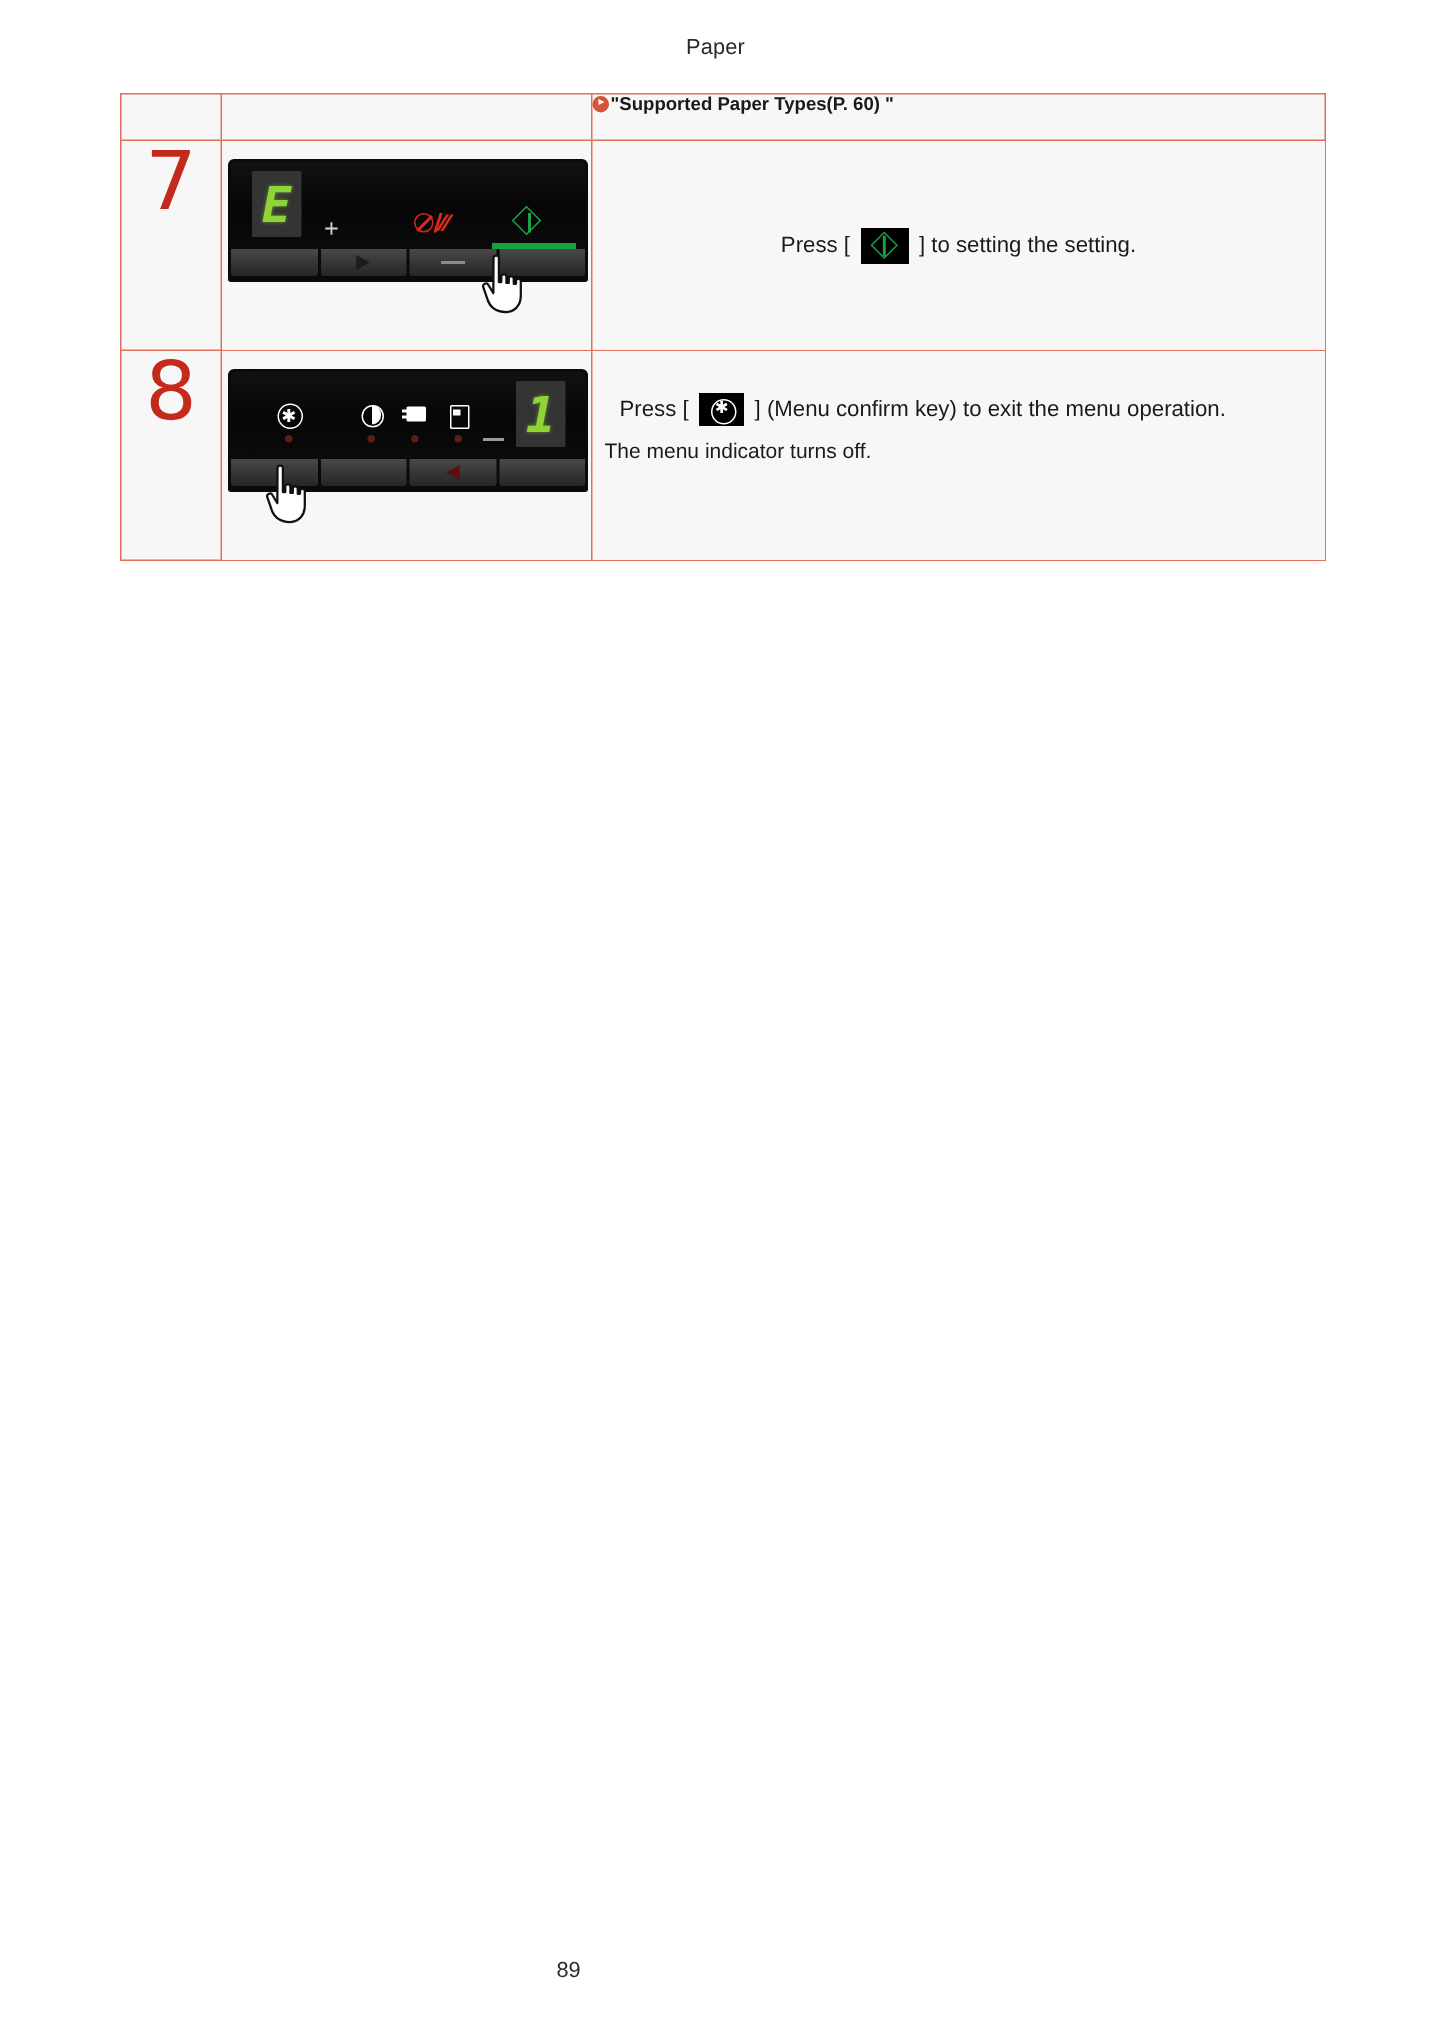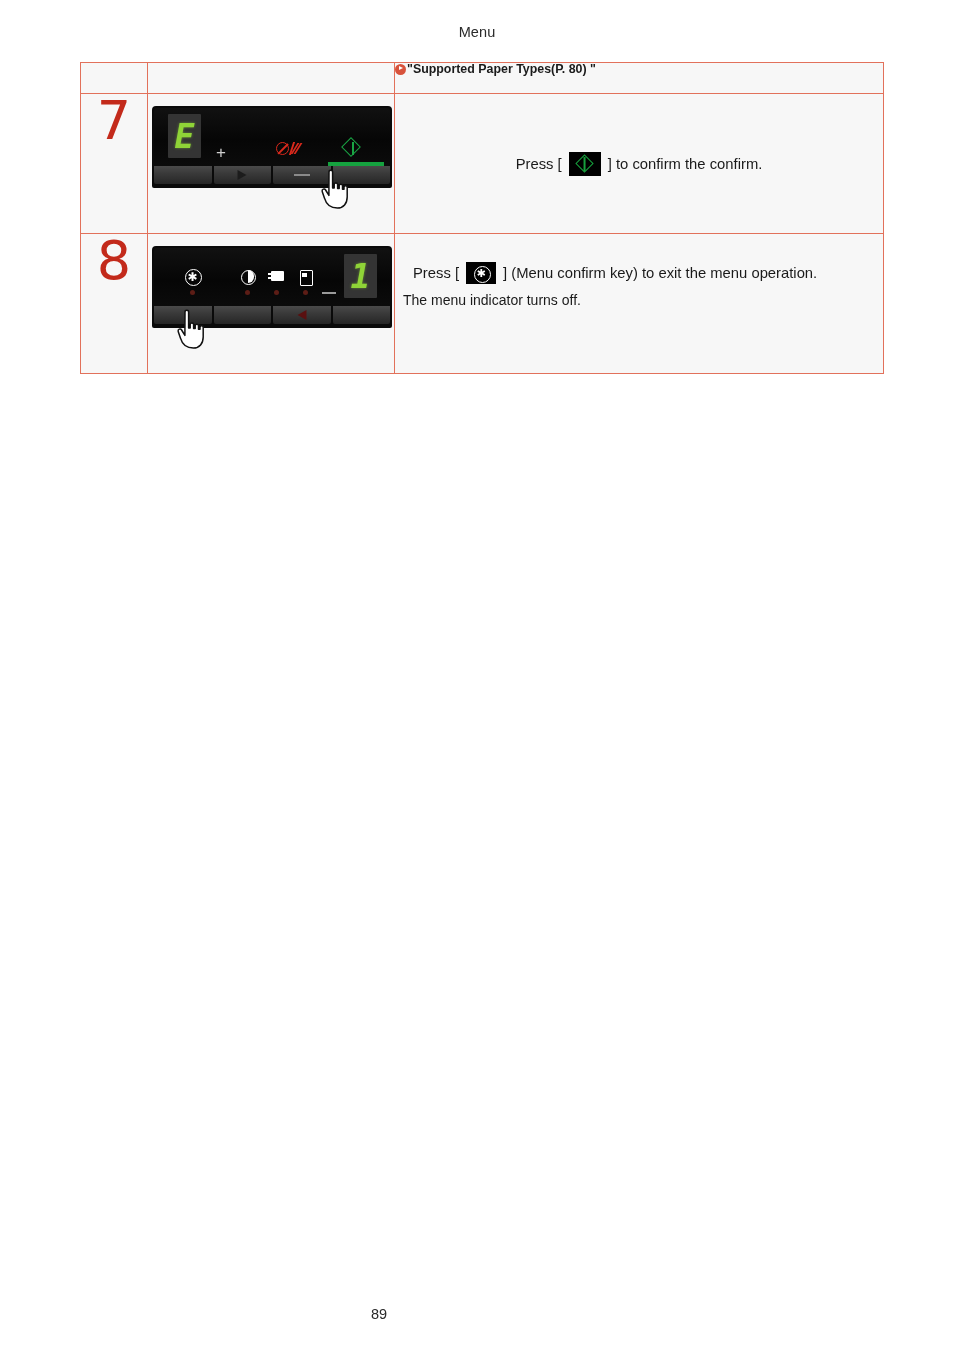--- a/index.html
+++ b/index.html
@@ -442,39 +442,39 @@
     transform: translate(-50%,-50%);
     color:#ffffff;
     font-size: 11px;
     line-height: 1;
   }
 </style>
 </head>
 <body>
 
 <div class="page-header">
-  <span>Menu</span>
+  <span>Paper</span>
 </div>
 
 <table class="steps-table">
   <colgroup>
     <col class="col-num">
       <col class="col-img">
       <col class="col-text">
   </colgroup>
   <tbody>
 
     <tr>
       <td class="ref-cell"></td>
       <td class="ref-cell"></td>
       <td class="ref-cell">
         <div class="ref-line">
           <span class="ref-bullet"></span>
           <span>"</span>
-          <span class="ref-quote">Supported Paper Types(P. 80)</span>
+          <span class="ref-quote">Supported Paper Types(P. 60)</span>
           <span>&nbsp;</span>
           <span>"</span>
         </div>
       </td>
     </tr>
 
     <tr>
       <td class="num-cell">
         <div class="step-number">7</div>
       </td>
@@ -524,21 +524,21 @@
           </div>
         </div>
       </td>
 
       <td class="text-cell">
         <div class="instr-center">
           <span>Press [</span>
           <span class="chip chip-start">
             <span class="chip-diamond"></span>
           </span>
-          <span>] to confirm the confirm.</span>
+          <span>] to setting the setting.</span>
         </div>
       </td>
     </tr>
 
     <tr>
       <td class="num-cell">
         <div class="step-number">8</div>
       </td>
 
       <td class="img-cell">

